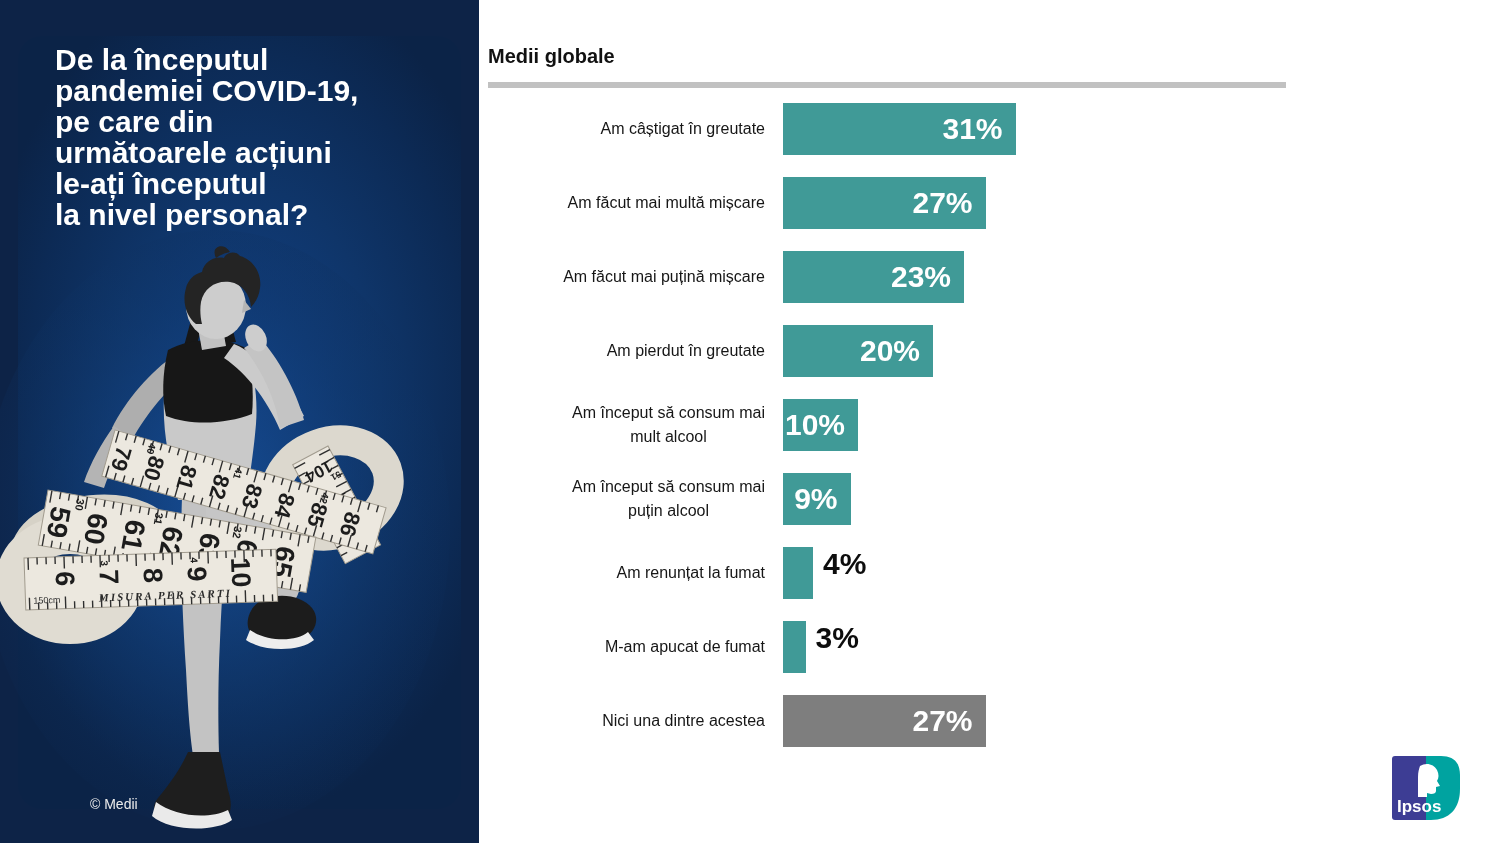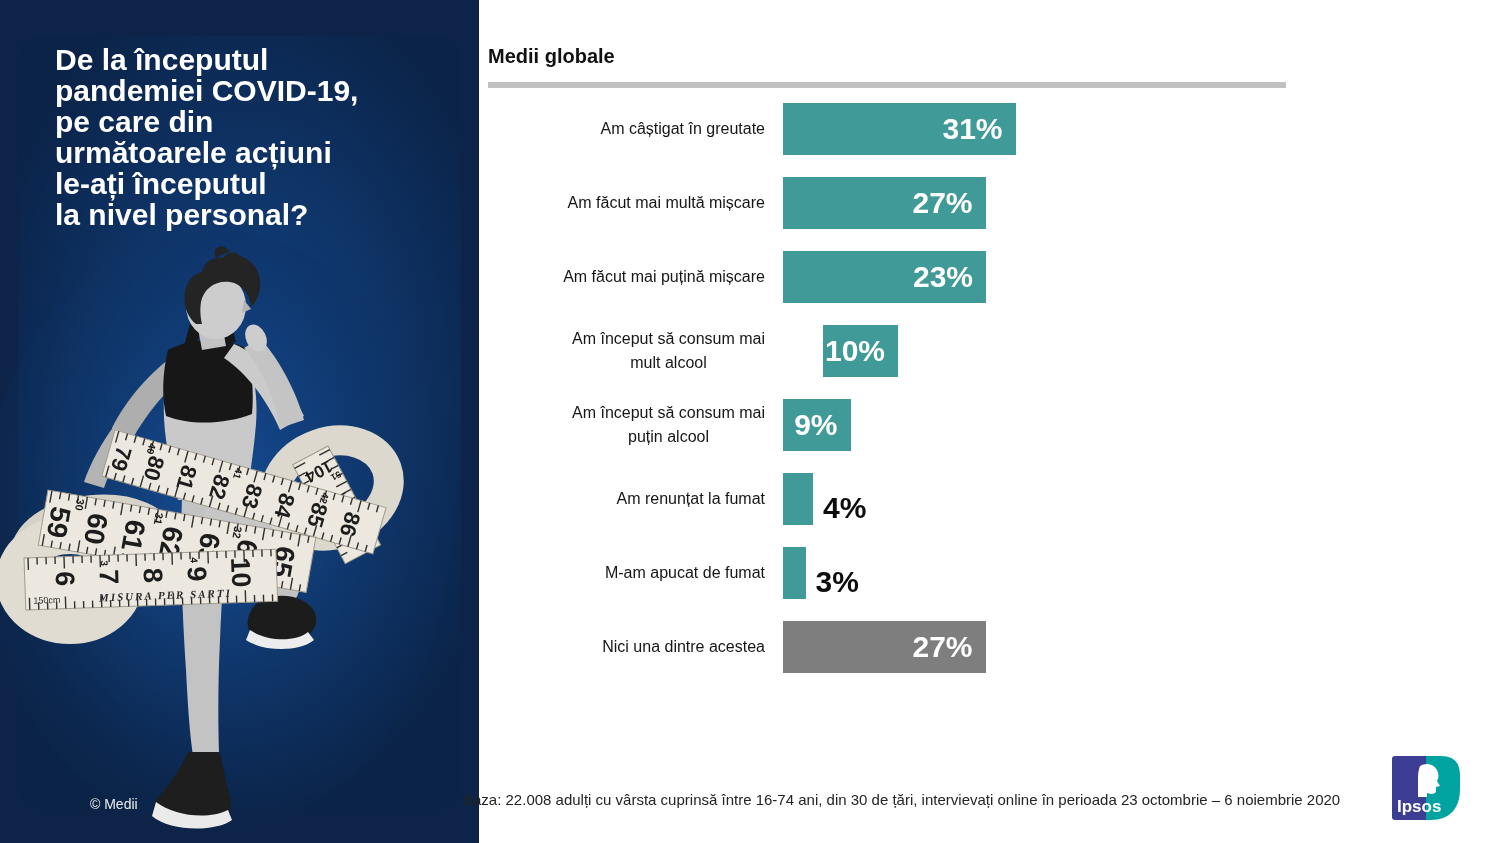--- a/index.html
+++ b/index.html
@@ -16,21 +16,21 @@
   .copyright{position:absolute;left:72px;top:760px;color:#ececec;font-size:14px;}
 
   
   .chart-area{position:absolute;left:433px;top:0;width:1067px;height:843px;}
   .chart-header{position:absolute;left:55px;top:45px;font-size:20px;font-weight:bold;color:#111;}
   .header-rule{position:absolute;left:55px;top:82px;width:798px;height:6px;background:var(--rule,#C1C1C1);}
   .bar-rows{position:absolute;left:30px;top:92px;width:1010px;}
   .row{display:flex;align-items:center;height:74px;}
   .label-cell{width:302px;margin-right:18px;display:flex;justify-content:flex-end;}
   .cat-label{font-size:16px;line-height:24px;color:#161616;text-align:center;}
-  .track{display:flex;align-items:flex-end;height:52px;}
+  .track{display:flex;align-items:flex-start;height:52px;}
   .bar{height:52px;display:flex;align-items:center;justify-content:flex-end;}
   .val{font-weight:bold;font-size:30px;white-space:nowrap;}
   .val.inside{color:#ffffff;padding-right:13px;}
   .val.outside{color:#0d0d0d;margin-left:10px;}
   .chart-footer{position:absolute;left:30px;top:791px;width:960px;font-size:15px;color:#242424;}
   .logo{position:absolute;left:959px;top:756px;width:68px;height:64px;}
 
   
   .tape-band{fill:var(--tape,#ECE8DF);stroke:#A19B8E;stroke-width:1;}
   .tape-ticks{stroke:#2F2F2F;stroke-width:1.4;fill:none;}
@@ -202,34 +202,45 @@
             </div>
 
         </div>
       </div>
 
       <div class="row">
         <div class="label-cell">
           <span class="cat-label">Am făcut mai puțină mișcare</span>
         </div>
         <div class="track">
-          <div class="bar" style="width: 203px; background: rgb(64, 154, 151);">
+          <div class="bar" style="width: 181px; background: rgb(64, 154, 151);">
               <span class="val inside">23%</span>
             </div>
 
         </div>
       </div>
 
+      <div class="row">
+        <div class="label-cell">
+          <span class="cat-label">Am pierdut în greutate</span>
+        </div>
+        <div class="track">
+          <div class="bar" style="width: 150px; background: rgb(64, 154, 151);">
+              <span class="val inside">20%</span>
+            </div>
+
+        </div>
+      </div>
 
       <div class="row">
         <div class="label-cell">
           <span class="cat-label">Am început să consum mai<br>mult alcool</span>
         </div>
         <div class="track">
-          <div class="bar" style="width: 75px; background: rgb(64, 154, 151); margin-left: 40px;">
+          <div class="bar" style="width: 75px; background: rgb(64, 154, 151);">
               <span class="val inside">10%</span>
             </div>
 
         </div>
       </div>
 
       <div class="row">
         <div class="label-cell">
           <span class="cat-label">Am început să consum mai<br>puțin alcool</span>
         </div>
@@ -267,21 +278,20 @@
         </div>
         <div class="track">
           <div class="bar" style="width: 202.5px; background: rgb(126, 126, 126);">
               <span class="val inside">27%</span>
             </div>
 
         </div>
       </div>
     </div>
 
-    <div class="chart-footer">Baza: 22.008 adulți cu vârsta cuprinsă între 16-74 ani, din 30 de țări, intervievați online în perioada 23 octombrie – 6 noiembrie 2020</div>
 
     <svg class="logo" viewBox="0 0 68 64">
       <rect x="0" y="0" width="40" height="64" rx="3" fill="#3D3D94"></rect>
       <path d="M34 0 L49 0 C62 0 68 7 68 19 L68 33 C68 53 57 64 39 64 L34 64 Z" fill="#00A3A0"></path>
       <path d="M28 10 c6 -4 14 -2 17 4 c2 4 2 8 0 11 l3 5 -4 1 v4 c0 2 -2 3 -5 3 l-4 -1 v4 h-9 v-20 c0 -5 1 -8 2 -11 z" fill="#ffffff"></path>
       <text class="logo-word" x="5" y="56" font-size="17">Ipsos</text>
     </svg>
   </main>
 </div>
 

